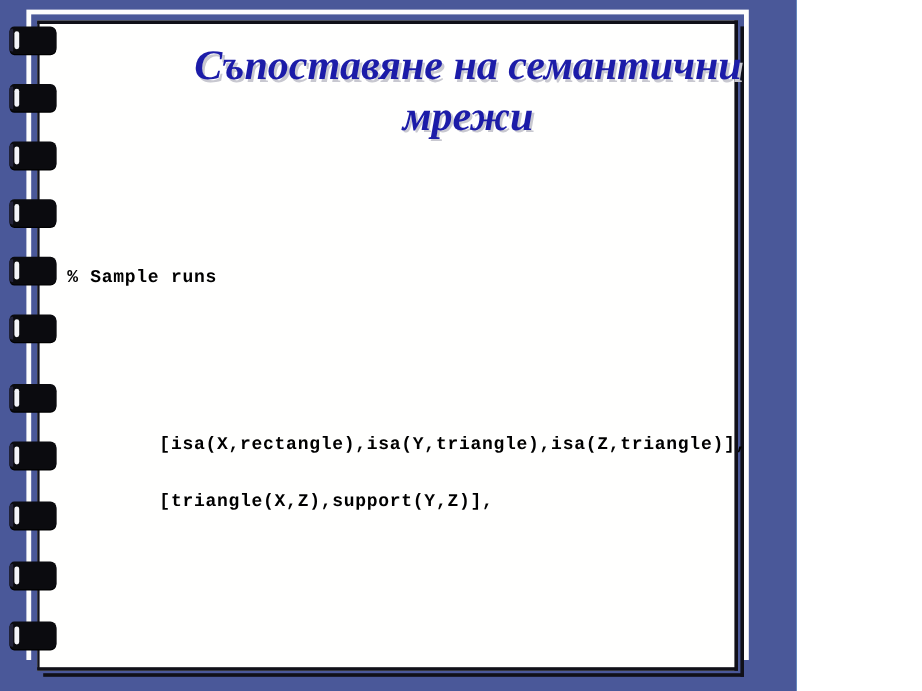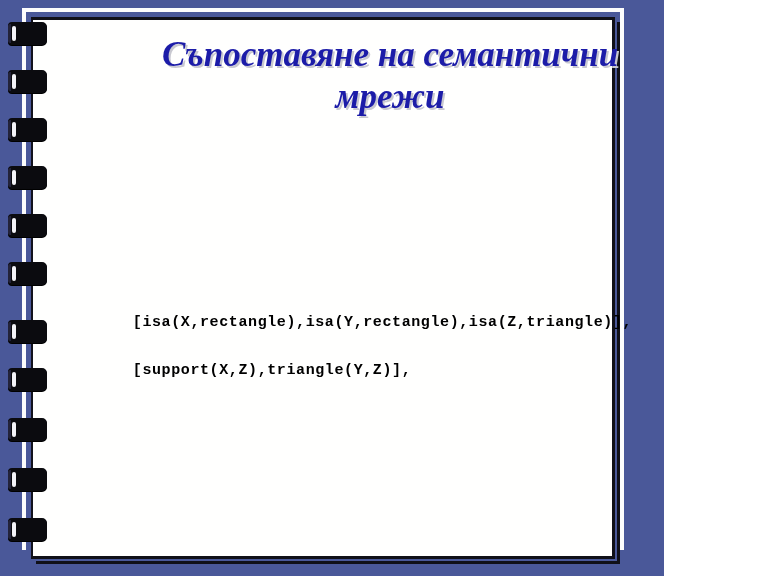--- a/index.html
+++ b/index.html
@@ -164,25 +164,26 @@
   <div class="ring" style="top:368px"></div>
   <div class="ring" style="top:418px"></div>
   <div class="ring" style="top:468px"></div>
   <div class="ring" style="top:518px"></div>
 
   <div class="title"><span>Съпоставяне на семантични</span>
 <span>мрежи</span></div>
 
   <div class="body-code">
 
+    <div class="blk bold">% Sample runs</div>
 
     <div class="gap-md"></div>
 
-    <div class="blk bold">        [isa(X,rectangle),isa(Y,rectangle),isa(Z,triangle)],</div>
-    <div class="blk bold">        [support(X,Z),triangle(Y,Z)],</div>
+    <div class="blk bold">        [isa(X,rectangle),isa(Y,triangle),isa(Z,triangle)],</div>
+    <div class="blk bold">        [triangle(X,Z),support(Y,Z)],</div>
 
     <div class="gap-lg"></div>
 
     
 
     
 
     
 
     

